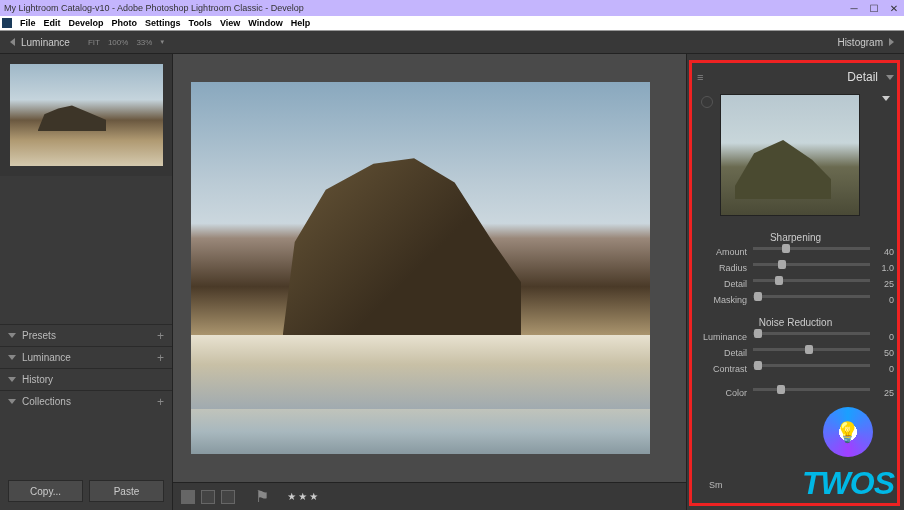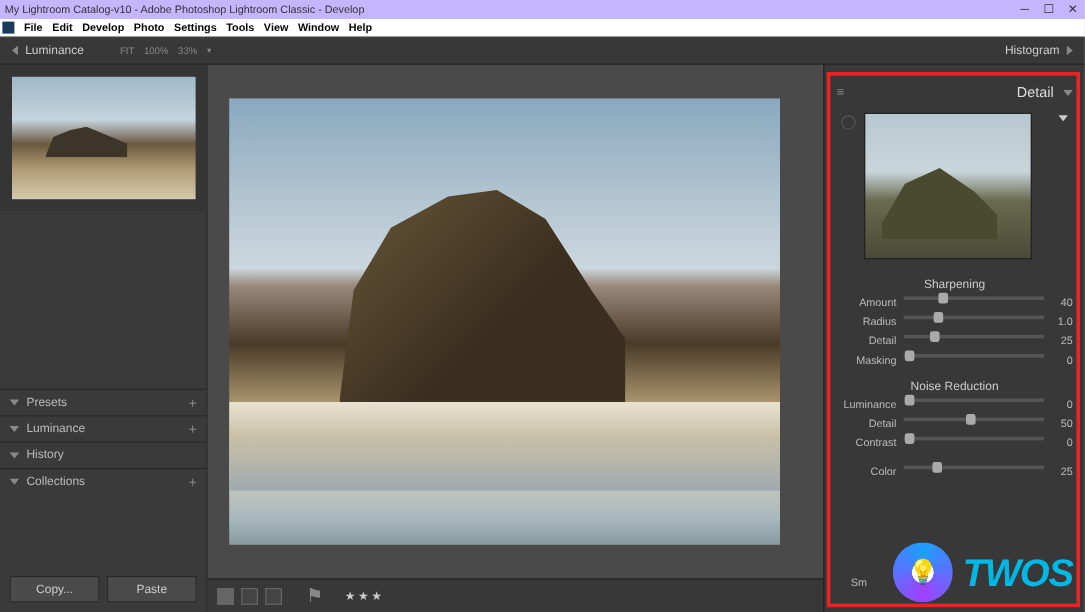--- a/index.html
+++ b/index.html
@@ -10,21 +10,21 @@
 .titlebar .ctrl { width: 12px; height: 12px; font-size: 10px; display: flex; align-items: center; justify-content: center; cursor: default; }
 
 .menubar { height: 15px; background: #fff; display: flex; align-items: center; padding: 0 2px; font-size: 9px; color: #000; gap: 4px; border-bottom: 1px solid #999; font-weight: bold; }
 .menubar span { padding: 0 2px; }
 .mb-icon { width: 10px; height: 10px; background: #1a3a5a; margin-right: 2px; display: inline-block; }
 
 .workspace { height: 479px; background: #4a4a4a; display: flex; flex-direction: column; }
 .top-strip { height: 23px; background: #383838; display: flex; align-items: center; padding: 0 10px; border-bottom: 1px solid #222; }
 .nav-area { display: flex; align-items: center; gap: 6px; font-size: 10px; color: #ccc; }
 .nav-tri { width: 0; height: 0; border-top: 4px solid transparent; border-bottom: 4px solid transparent; border-right: 5px solid #888; }
-.nav-stats { margin-left: 24px; font-size: 8px; color: #888; display: flex; gap: 8px; align-items: center; }
+.nav-stats { margin-left: 12px; font-size: 8px; color: #888; display: flex; gap: 8px; align-items: center; }
 .hist-area { margin-left: auto; display: flex; align-items: center; gap: 6px; font-size: 10px; color: #ccc; }
 .hist-tri { width: 0; height: 0; border-top: 4px solid transparent; border-bottom: 4px solid transparent; border-left: 5px solid #888; }
 
 .main-area { flex: 1; display: flex; position: relative; }
 
 .left-panel { width: 173px; background: #3a3a3a; display: flex; flex-direction: column; border-right: 1px solid #222; }
 .nav-preview { padding: 10px; background: #353535; }
 .nav-img { width: 153px; height: 102px; background: linear-gradient(180deg, #9fb8c8 0%, #c5d4dc 35%, #6a5840 55%, #b09a72 75%, #d4c9ae 100%); position: relative; }
 .nav-img::before { content:''; position:absolute; left:18%; top:38%; width:45%; height:28%; background:#3d3528; clip-path: polygon(0 100%, 10% 40%, 30% 20%, 50% 10%, 70% 30%, 100% 60%, 100% 100%); }
 .left-spacer { flex: 1; }
@@ -54,21 +54,21 @@
 .loupe { width: 140px; height: 122px; margin-left:auto; margin-right:16px; background: linear-gradient(180deg, #b8c8d0 0%, #c8d6da 40%, #6a6a50 60%, #4a4a36 100%); border: 1px solid #222; position:relative;}
 .loupe::before { content:''; position:absolute; left:10%; top:32%; width:70%; height:55%; background:#4a4a30; clip-path: polygon(0 80%, 20% 30%, 50% 10%, 80% 40%, 100% 70%, 100% 100%, 0 100%);}
 .loupe-tri { width:0;height:0;border-left:4px solid transparent;border-right:4px solid transparent;border-top:5px solid #ccc; margin-top:2px;}
 .section-title { text-align:center; font-size:10px; color:#ccc; margin: 6px 0 4px 0;}
 .slider-row { display:flex; align-items:flex-start; height:16px; padding: 0 10px; font-size:9px; color:#bbb;}
 .slider-label { width: 56px; text-align:right; padding-right:6px;}
 .slider-track { flex:1; height:3px; background:#555; position:relative;}
 .slider-thumb { position:absolute; top:-3px; width:8px; height:9px; background:#aaa; border-radius:2px; transform:translateX(-50%);}
 .slider-val { width:24px; text-align:right; padding-left:4px;}
 
-.watermark { position:absolute; right:10px; bottom:8px; display:flex; align-items:center; gap:8px; z-index:20;}
+.watermark { position:absolute; right:10px; bottom:8px; display:flex; align-items:center; gap:8px; z-index:20;flex-direction:column;}
 .wm-icon { width:50px; height:50px; border-radius:50%; background: radial-gradient(circle,#fff 25%, transparent 26%), conic-gradient(#1aa0ff, #a040ff, #1aa0ff); position:relative;}
 .wm-icon::after { content:'💡'; position:absolute; left:50%; top:50%; transform:translate(-50%,-50%); font-size:20px;}
 .wm-text { font-size:32px; font-weight:800; font-style:italic; color:#00b8e6; letter-spacing:-1px;}
 .sm-label { position:absolute; bottom:20px; left:10px; font-size:9px; color:#bbb;margin-left:12px;}
 </style>
 </head>
 <body>
 
 <div class="titlebar">
   <span>My Lightroom Catalog-v10 - Adobe Photoshop Lightroom Classic - Develop</span>

